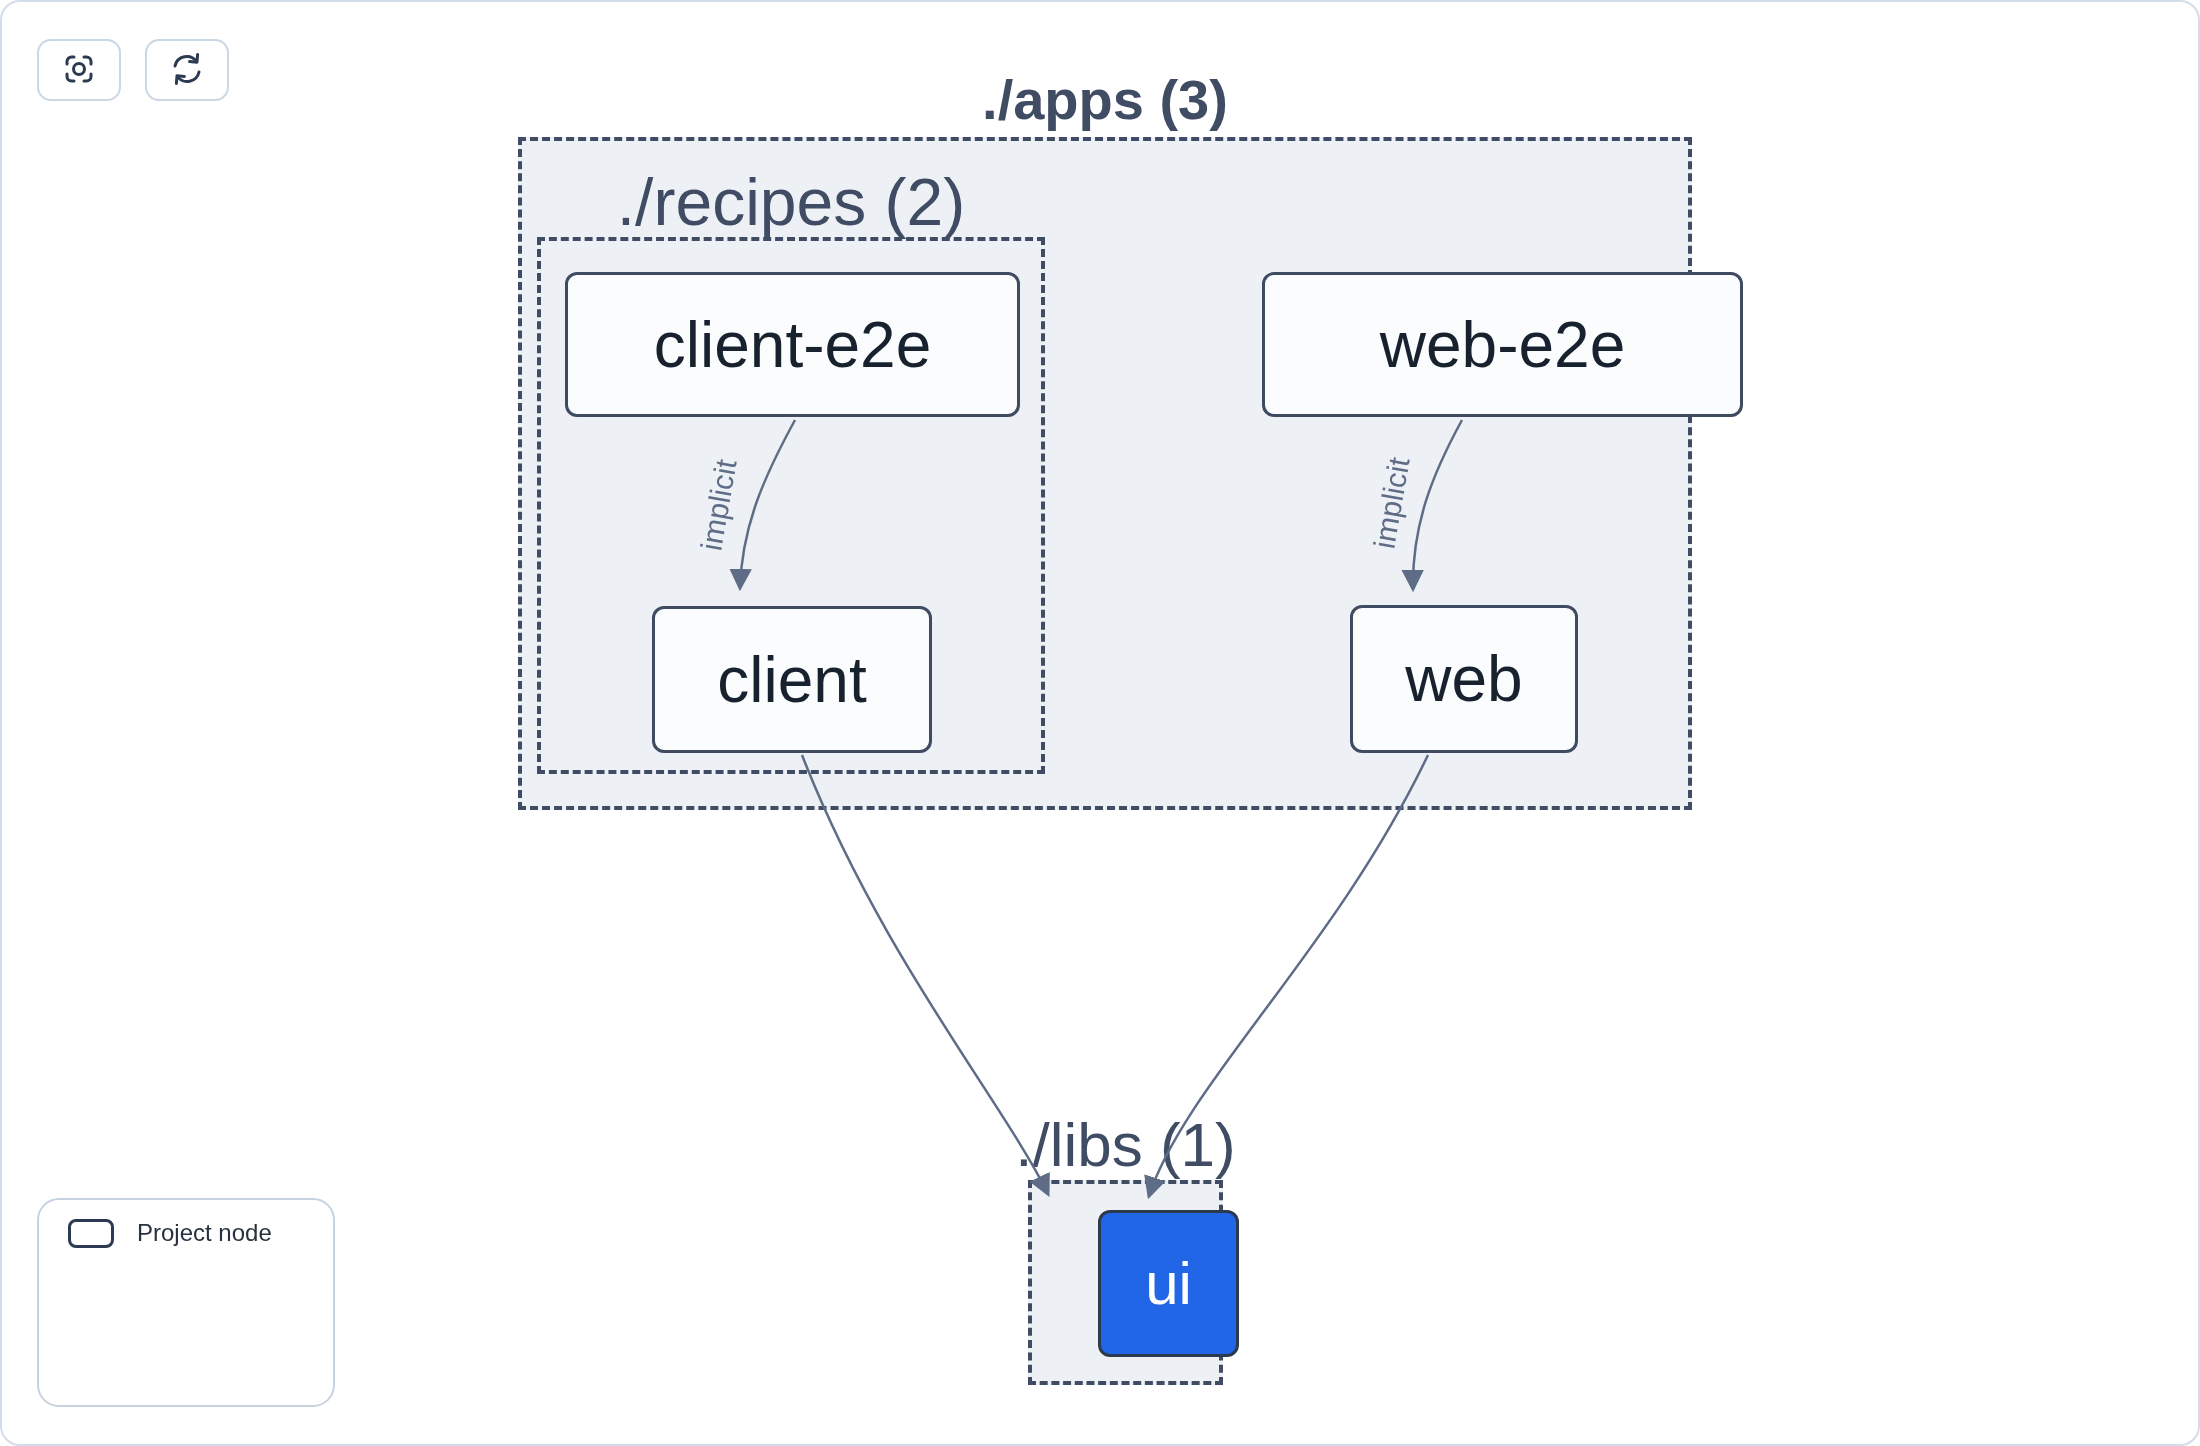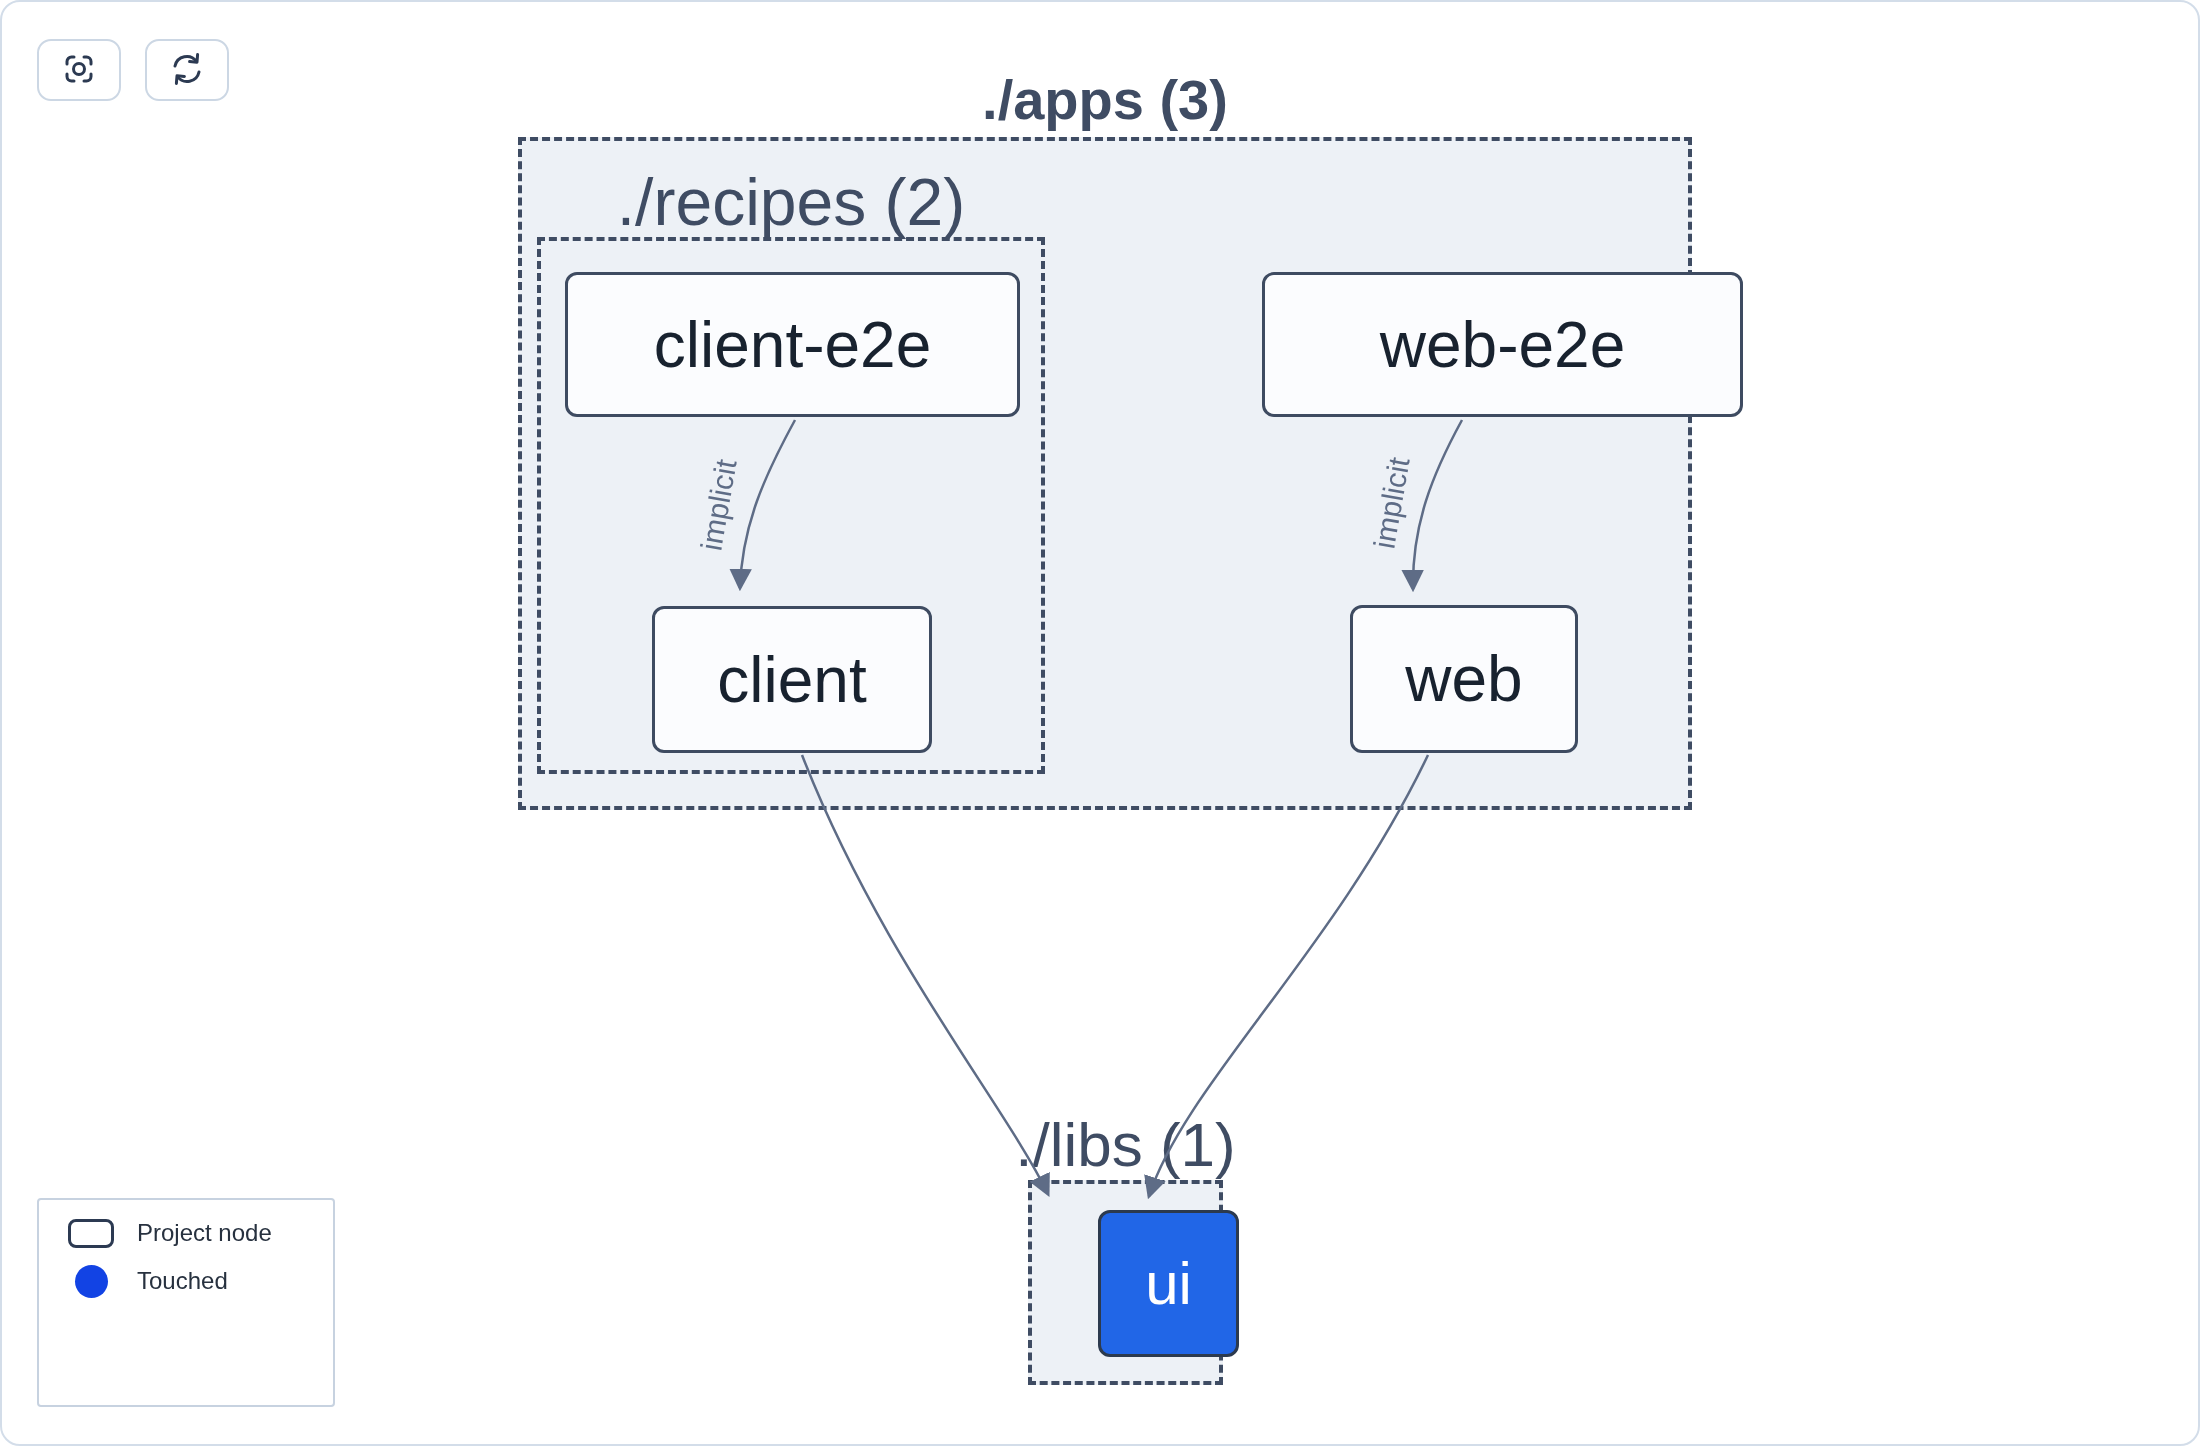--- a/index.html
+++ b/index.html
@@ -64,21 +64,21 @@
   .edge-label {
     position:absolute; color:#5e6c86; font-size:30px; white-space:nowrap;
     transform:translate(-50%,-50%) rotate(-80deg); z-index:6;
   }
   #edge-label-client { left:719px;  top:505px; }
   #edge-label-web    { left:1392px; top:503px; }
 
   
   #legend {
     position:absolute; left:37px; top:1198px; width:298px; height:209px;
-    background:#ffffff; border:2px solid #c7d2e0; border-radius:4px;
+    background:#ffffff; border:2px solid #c7d2e0; border-radius:22px;
     box-sizing:border-box; padding-top:9px; z-index:9;
   }
   .legend-row { display:flex; align-items:center; height:48px; padding:0 20px; }
   .legend-swatch-col { width:64px; display:flex; justify-content:center; flex:none; }
   .legend-label { margin-left:14px; font-size:24px; color:#27313f; }
   .sw-project   { width:46px; height:29px; border:3px solid #2c3a52; border-radius:8px; background:#fff; box-sizing:border-box; }
   .sw-circle    { width:33px; height:33px; border-radius:50%; box-sizing:border-box; }
   .sw-composite { border:3px dashed #2c3a52; background:transparent; }
   .sw-affected  { background:#e9edf3; border:2px dotted #ccd5e0; }
   .sw-touched   { background:#1243e4; }
@@ -151,19 +151,13 @@
   <span>ui</span>
 </div>
 
 <div id="legend">
   <div class="legend-row">
     <div class="legend-swatch-col">
         <div class="sw-project"></div>
       </div>
     <div class="legend-label">Project node</div>
   </div>
-  <div class="legend-row">
-    <div class="legend-swatch-col">
-        <div class="sw-circle sw-touched"></div>
-      </div>
-    <div class="legend-label">Touched</div>
-  </div>
 </div>
 
 </body></html>

